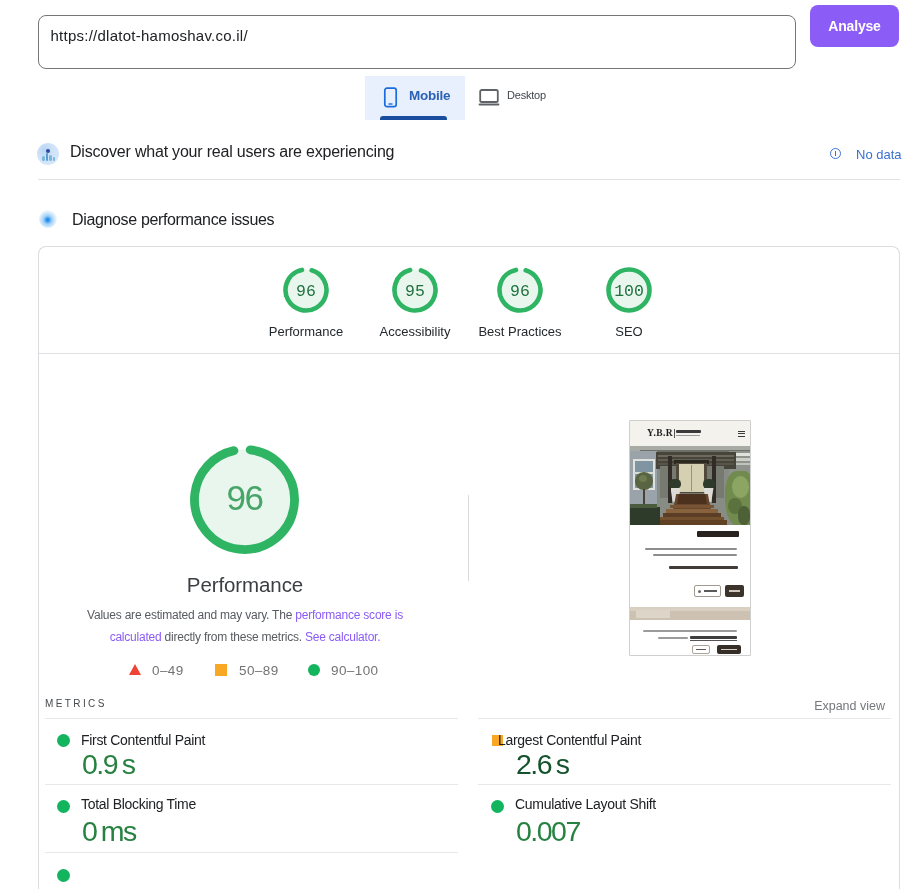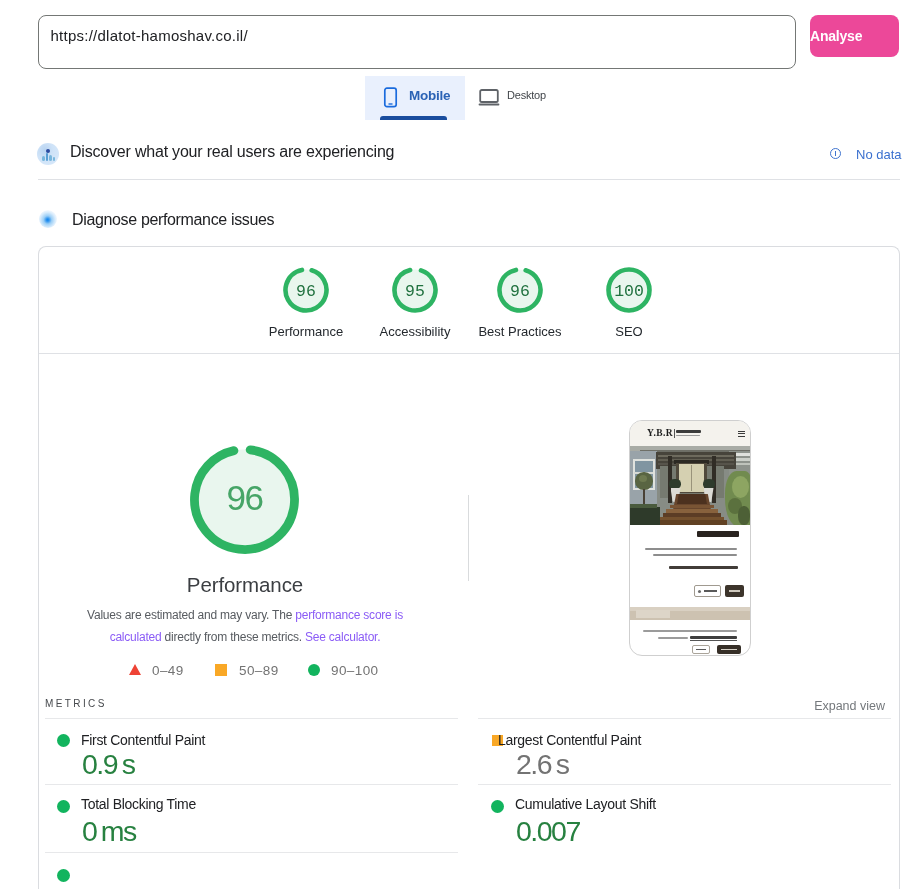--- a/index.html
+++ b/index.html
@@ -4,22 +4,22 @@
 <style>
 * { margin:0; padding:0; box-sizing:border-box; }
 html,body { width:907px; height:889px; background:#fff; overflow:hidden;
   font-family:"Liberation Sans", sans-serif; position:relative; }
 .abs { position:absolute; }
 
 
 #urlbox { left:38px; top:15px; width:758px; height:54px; border:1px solid #747775;
   border-radius:8px; font-size:15px; color:#202124; line-height:40px; padding-left:11.5px;
   letter-spacing:0.25px; }
-#analyse { left:810px; top:15px; width:89px; height:42px; background:#ec4899;
-  border-radius:8px; color:#fff; font-size:14px; font-weight:700; 
+#analyse { left:810px; top:5px; width:89px; height:42px; background:#8b5cf6;
+  border-radius:8px; color:#fff; font-size:14px; font-weight:700; text-align:center;
   line-height:42px; letter-spacing:-0.2px; }
 
 
 #tab-mobile { left:365px; top:76px; width:100px; height:44px; background:#e9f0fd; }
 #tab-underline { left:380px; top:116px; width:67px; height:4px; background:#1a4d9e; border-radius:3px 3px 0 0; }
 .tabtext { font-size:13.5px; font-weight:700; letter-spacing:0.15px; }
 #mobile-text { left:409px; top:87.5px; color:#2a62b5; letter-spacing:-0.25px; }
 #desktop-text { left:507px; top:89px; color:#42464b; font-weight:400; font-size:11px; letter-spacing:-0.2px; }
 
 
@@ -53,34 +53,34 @@
 
 
 .legend-text { top:663px; font-size:13.5px; color:#737373; letter-spacing:0.4px; }
 #leg-tri { left:129px; top:664px; width:0; height:0; border-left:6.5px solid transparent;
   border-right:6.5px solid transparent; border-bottom:11px solid #ee4335; }
 #leg-sq { left:215px; top:664px; width:12px; height:12px; background:#f9a826; }
 #leg-ci { left:308px; top:664px; width:12px; height:12px; border-radius:50%; background:#12b45e; }
 
 
 #thumb { left:629px; top:420px; width:122px; height:236px; border:1px solid #cfcfcf;
-  background:#fff; overflow:hidden; border-radius:13px; }
+  background:#fff; overflow:hidden; border-radius:1px; }
 #thumb .abs { position:absolute; }
 
 
 #metrics-title { left:45px; top:698px; font-size:10px; letter-spacing:2.4px; color:#46494d; }
 #expand-view { left:784px; top:699px; width:101px; text-align:right; font-size:12.5px; color:#74787c; }
 .mrow-border { height:1px; background:#e7e8ea; }
 .mdot { width:13px; height:13px; border-radius:50%; background:#12b45e; }
 .msq { width:11px; height:11px; background:#f9a826; }
 .mname { font-size:14px; color:#202124; letter-spacing:-0.3px; }
 .mval { font-size:28.5px; letter-spacing:-1.5px; }
 .mval .u { margin-left:4.5px; }
 .green { color:#278140; }
-.orange { color:#737373; }
+.orange { color:#14532d; }
 </style>
 </head>
 <body>
 
 <div id="urlbox" class="abs">https://dlatot-hamoshav.co.il/</div>
 <div id="analyse" class="abs">Analyse</div>
 
 <div id="tab-mobile" class="abs"></div>
 <div id="tab-underline" class="abs"></div>
 <svg class="abs" style="left:383px; top:87px;" width="15" height="21" viewBox="0 0 15 21">

